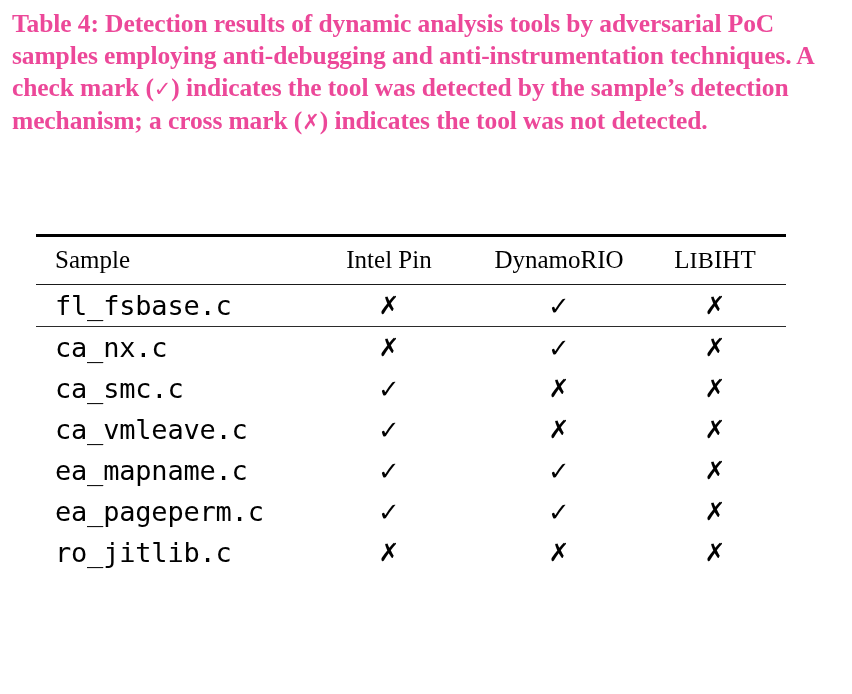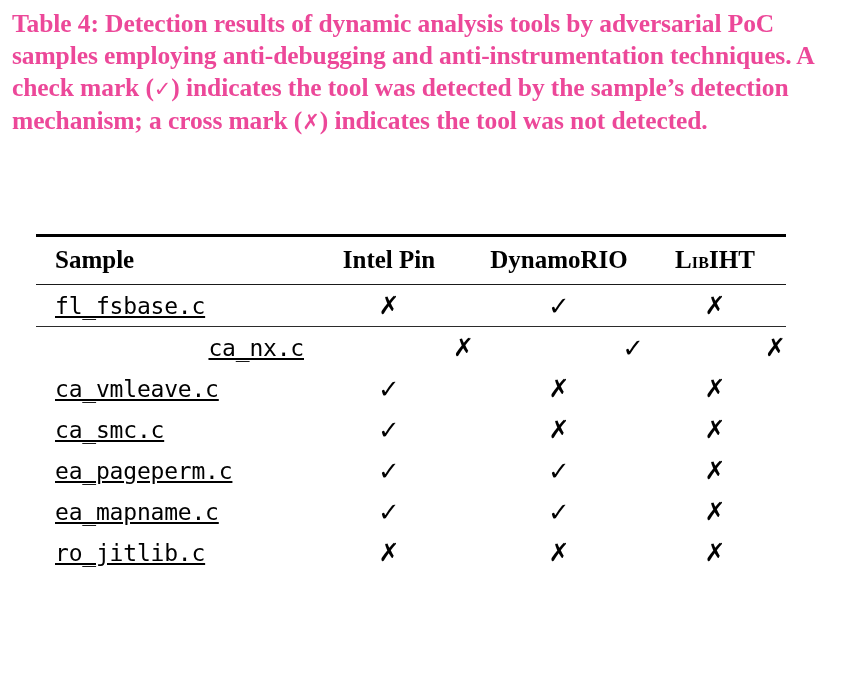--- a/index.html
+++ b/index.html
@@ -54,66 +54,65 @@
   table.booktabs col.c-sample   { width: 268px; }
   table.booktabs col.c-pin      { width: 170px; }
   table.booktabs col.c-dynamo   { width: 170px; }
   table.booktabs col.c-libiht   { width: 142px; }
 
   
   .rule-top    { border-top: 3px solid #000; }
 
   thead th {
     font-family: "Liberation Serif", serif;
-    font-weight: bold;
+    font-weight: normal;
     font-size: 25px;
     padding: 9px 0 10px 0;
     vertical-align: baseline;
     white-space: nowrap;
   }
   thead th.sample-head {
     text-align: left;
     padding-left: 19px;
   }
   thead th.tool-head {
   }
   .smallcaps {
-    font-size: 16px;
+    font-size: 24px;
     letter-spacing: 0.2px;
   }
 
   tbody td {
     padding: 0;
     height: 41px;
     vertical-align: middle;
   }
   td.sample-cell {
     font-family: "DejaVu Sans Mono", monospace;
-    font-size: 23px;
+    font-size: 27px;
     letter-spacing: -0.2px;
     text-align: left;
     padding-left: 19px;
     white-space: nowrap;
-    text-decoration: underline;
   }
   td.mark-cell {
     text-align: center;
   }
   .glyph {
     font-family: "DejaVu Sans", sans-serif;
     font-weight: bold;
     font-size: 27px;
     line-height: 1;
     display: inline-block;
     color: #000;
   }
   .glyph.check { font-size: 26px; }
   .glyph.cross { font-size: 25px; }
 
-  tr.group-start > td { border-top: 1.6px solid #2b2b2b; text-align: right; }
+  tr.group-start > td { border-top: 1.6px solid #2b2b2b; }
   tr.head-rule  > th { border-bottom: 1.6px solid #1a1a1a; }
 </style>
 </head>
 <body>
 
 <div class="caption">
   <span>Table 4: Detection results of dynamic analysis tools by adversarial PoC samples employing anti-debugging and anti-instrumentation techniques. A check mark (</span><span class="mark">✓</span><span>) indicates the tool was detected by the sample’s detection mechanism; a cross mark (</span><span class="mark">✗</span><span>) indicates the tool was not detected.</span>
 </div>
 
 <div class="table-wrap">
@@ -139,39 +138,39 @@
           <td class="mark-cell"><span class="glyph check">✓</span></td>
           <td class="mark-cell"><span class="glyph cross">✗</span></td>
         </tr>
         <tr class="group-start">
           <td class="sample-cell">ca_nx.c</td>
           <td class="mark-cell"><span class="glyph cross">✗</span></td>
           <td class="mark-cell"><span class="glyph check">✓</span></td>
           <td class="mark-cell"><span class="glyph cross">✗</span></td>
         </tr>
         <tr>
+          <td class="sample-cell">ca_smc.c</td>
+          <td class="mark-cell"><span class="glyph check">✓</span></td>
+          <td class="mark-cell"><span class="glyph cross">✗</span></td>
+          <td class="mark-cell"><span class="glyph cross">✗</span></td>
+        </tr>
+        <tr>
           <td class="sample-cell">ca_vmleave.c</td>
           <td class="mark-cell"><span class="glyph check">✓</span></td>
           <td class="mark-cell"><span class="glyph cross">✗</span></td>
           <td class="mark-cell"><span class="glyph cross">✗</span></td>
         </tr>
         <tr>
-          <td class="sample-cell">ca_smc.c</td>
-          <td class="mark-cell"><span class="glyph check">✓</span></td>
-          <td class="mark-cell"><span class="glyph cross">✗</span></td>
-          <td class="mark-cell"><span class="glyph cross">✗</span></td>
-        </tr>
-        <tr>
-          <td class="sample-cell">ea_pageperm.c</td>
+          <td class="sample-cell">ea_mapname.c</td>
           <td class="mark-cell"><span class="glyph check">✓</span></td>
           <td class="mark-cell"><span class="glyph check">✓</span></td>
           <td class="mark-cell"><span class="glyph cross">✗</span></td>
         </tr>
         <tr>
-          <td class="sample-cell">ea_mapname.c</td>
+          <td class="sample-cell">ea_pageperm.c</td>
           <td class="mark-cell"><span class="glyph check">✓</span></td>
           <td class="mark-cell"><span class="glyph check">✓</span></td>
           <td class="mark-cell"><span class="glyph cross">✗</span></td>
         </tr>
         <tr>
           <td class="sample-cell">ro_jitlib.c</td>
           <td class="mark-cell"><span class="glyph cross">✗</span></td>
           <td class="mark-cell"><span class="glyph cross">✗</span></td>
           <td class="mark-cell"><span class="glyph cross">✗</span></td>
         </tr>

